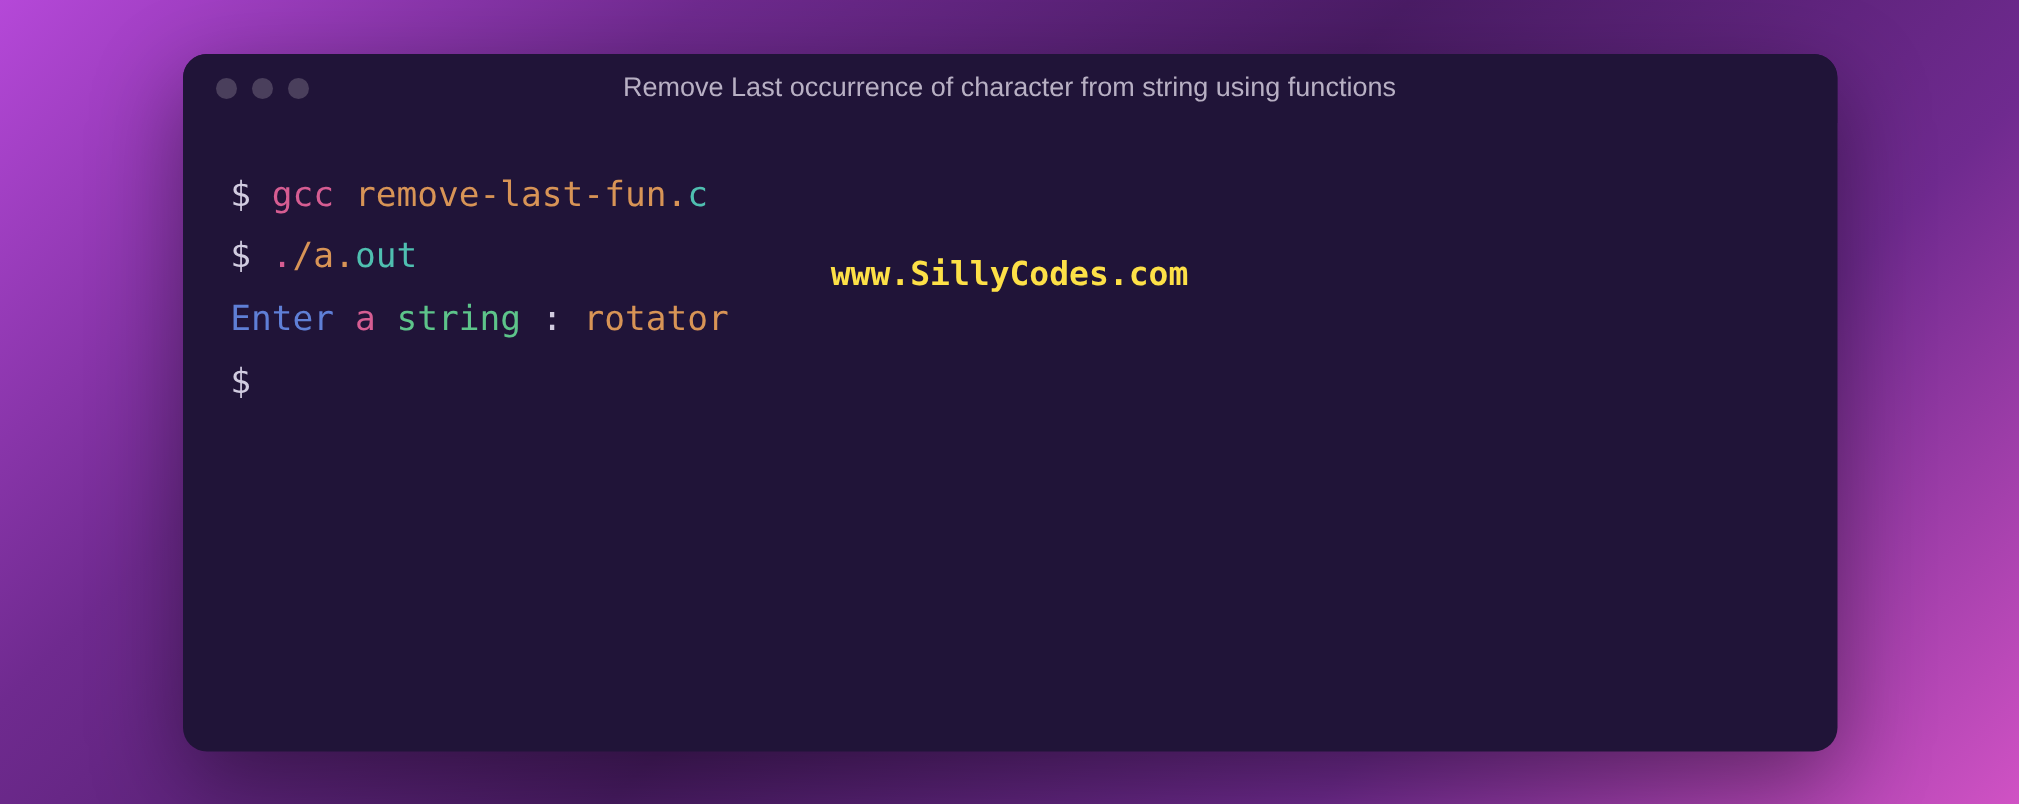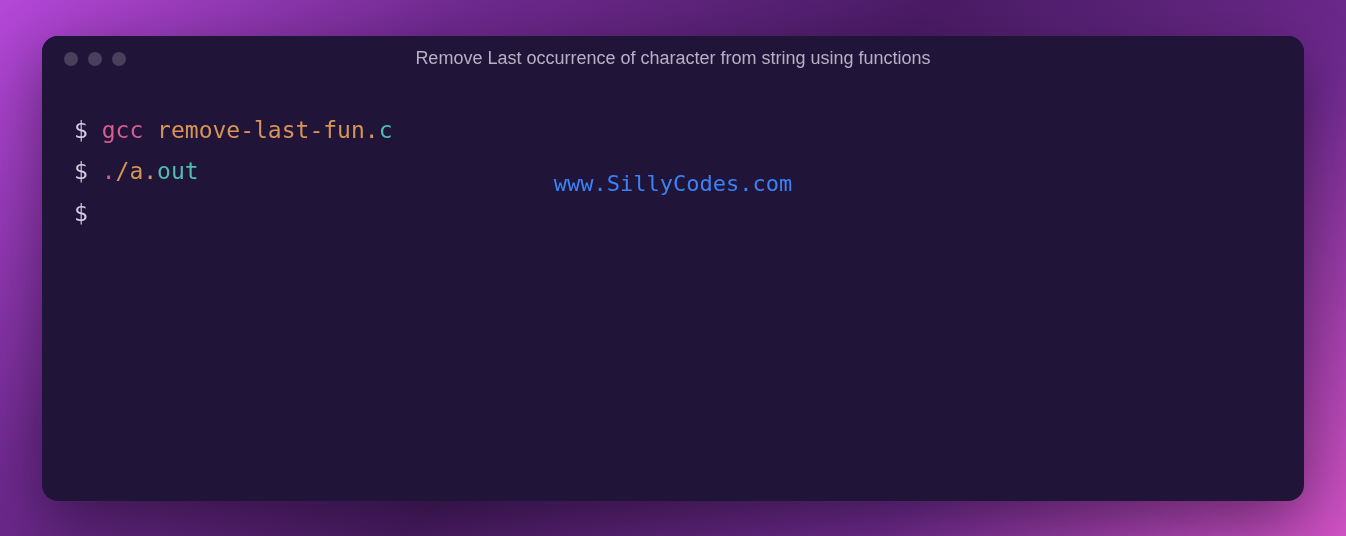--- a/index.html
+++ b/index.html
@@ -11,21 +11,21 @@
       width: 1346px;
       height: 536px;
       background: linear-gradient(135deg, #a644d0 0%, #7a2d9e 20%, #5a1f7a 50%, #7a2d9e 80%, #c74db8 100%);
       background: linear-gradient(135deg, #b548d8 0%, #6f2a8f 25%, #4a1c65 50%, #6f2a8f 75%, #d052c4 100%);
       display: flex;
       align-items: center;
       justify-content: center;
       font-family: 'Menlo', 'Monaco', 'Consolas', monospace;
     }
     .window {
-      width: 1262px;
+      width: 1103px;
       height: 465px;
       background: #1e1433;
       background: #201438;
       border-radius: 16px;
       overflow: hidden;
       box-shadow: 0 20px 60px rgba(0,0,0,0.4);
       position: relative;
     }
     .titlebar {
       display: flex;
@@ -61,23 +61,23 @@
       position: relative;
     }
     .line {
       white-space: pre;
     }
     .watermark {
       position: absolute;
       top: 82px;
       left: 50%;
       transform: translateX(-50%);
-      color: #3b82f6;
+      color: #fde047;
       font-size: 22px;
-      font-weight: normal;
+      font-weight: bold;
       font-family: 'Menlo', 'Monaco', 'Consolas', monospace;
       pointer-events: none;
     }
     .c-prompt { color: #d1cce0; }
     .c-pink { color: #d65d92; }
     .c-orange { color: #d89456; }
     .c-teal { color: #4fbfb0; }
     .c-blue { color: #5f7fd6; }
     .c-green { color: #5dc48a; }
     .c-white { color: #d1cce0; }
@@ -94,19 +94,20 @@
     </div>
     <div class="window-title">Remove Last occurrence of character from string using functions</div>
   </div>
   <div class="terminal-content">
     <div class="watermark">www.SillyCodes.com</div>
 
     <div class="line"><span class="c-prompt">$ </span><span class="c-pink">gcc</span><span class="c-orange"> remove-last-fun.</span><span class="c-teal">c</span></div>
 
     <div class="line"><span class="c-prompt">$ </span><span class="c-pink">.</span><span class="c-orange">/a.</span><span class="c-teal">out</span></div>
 
+    <div class="line"><span class="c-blue">Enter</span><span class="c-pink"> a </span><span class="c-green">string</span><span class="c-white"> : </span><span class="c-orange">rotator</span></div>
 
 
 
 
     <div class="line"><span class="c-prompt">$ </span></div>
   </div>
 </div>
 
 </body></html>

